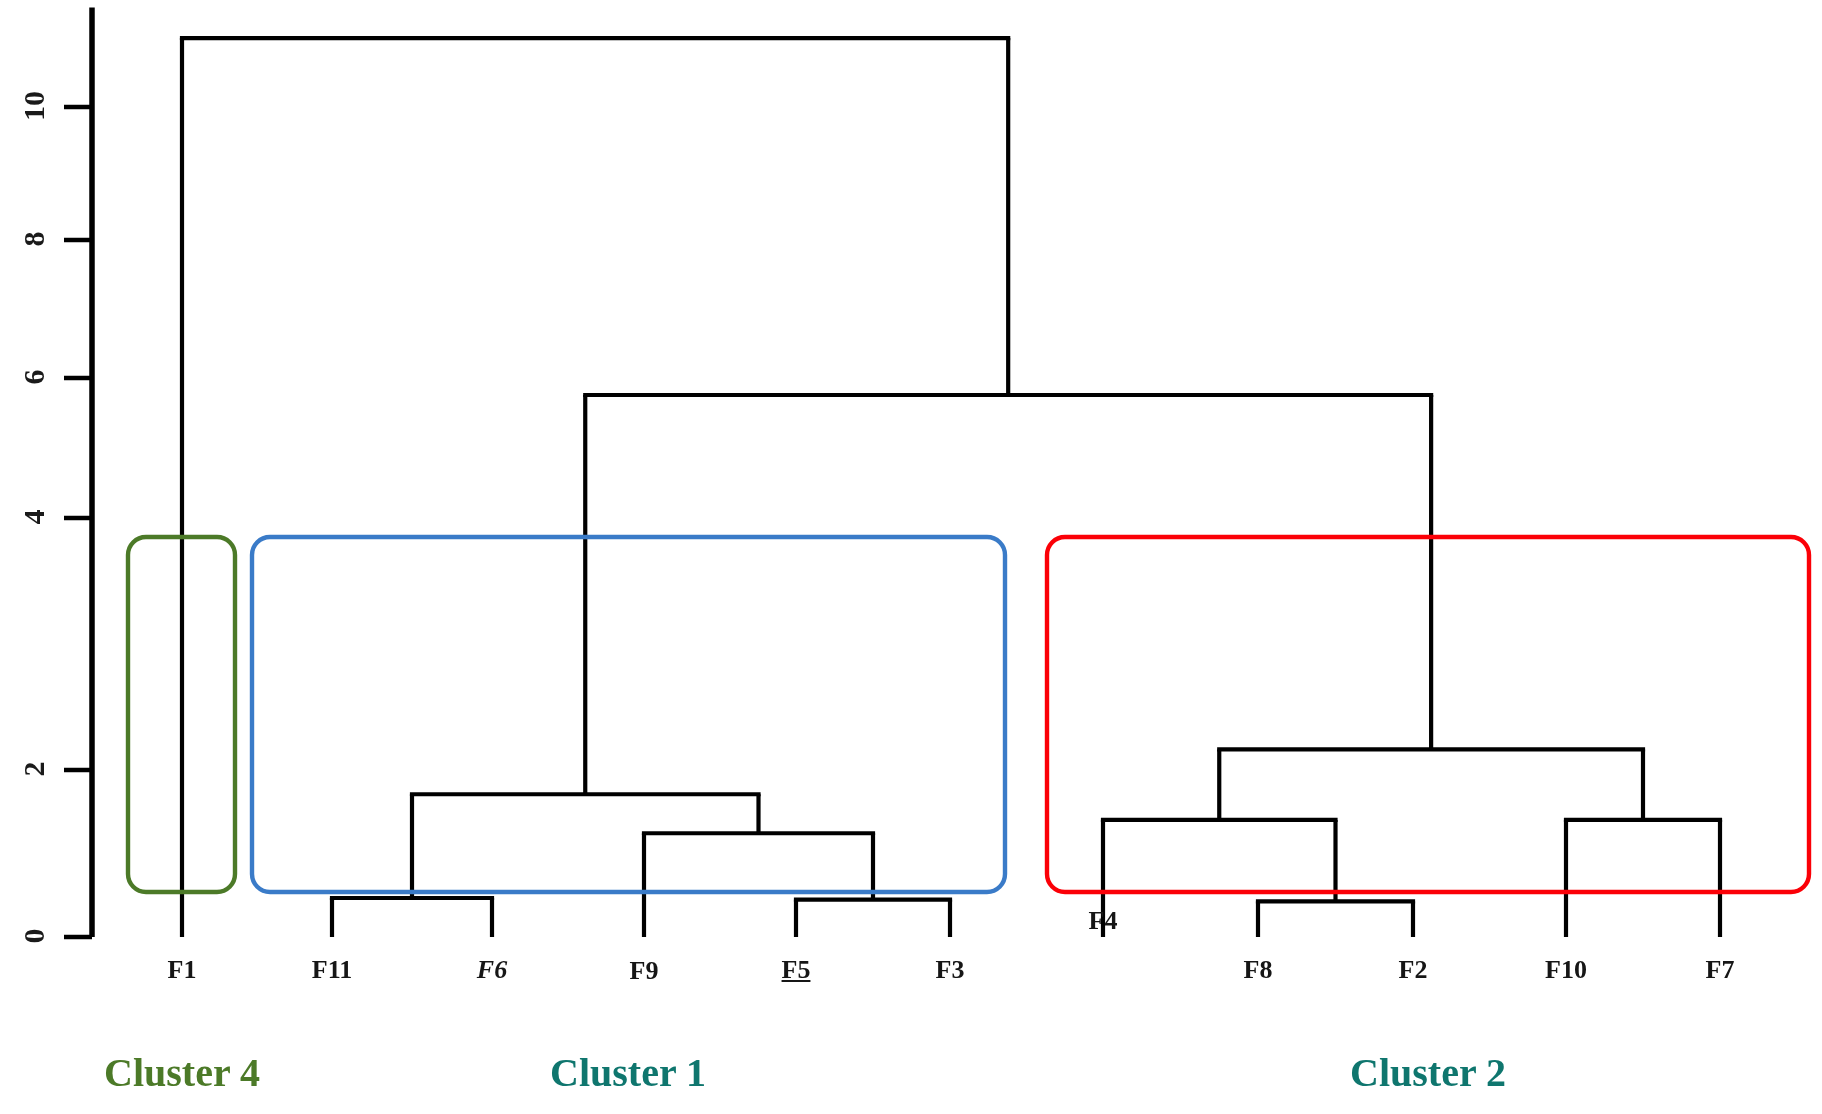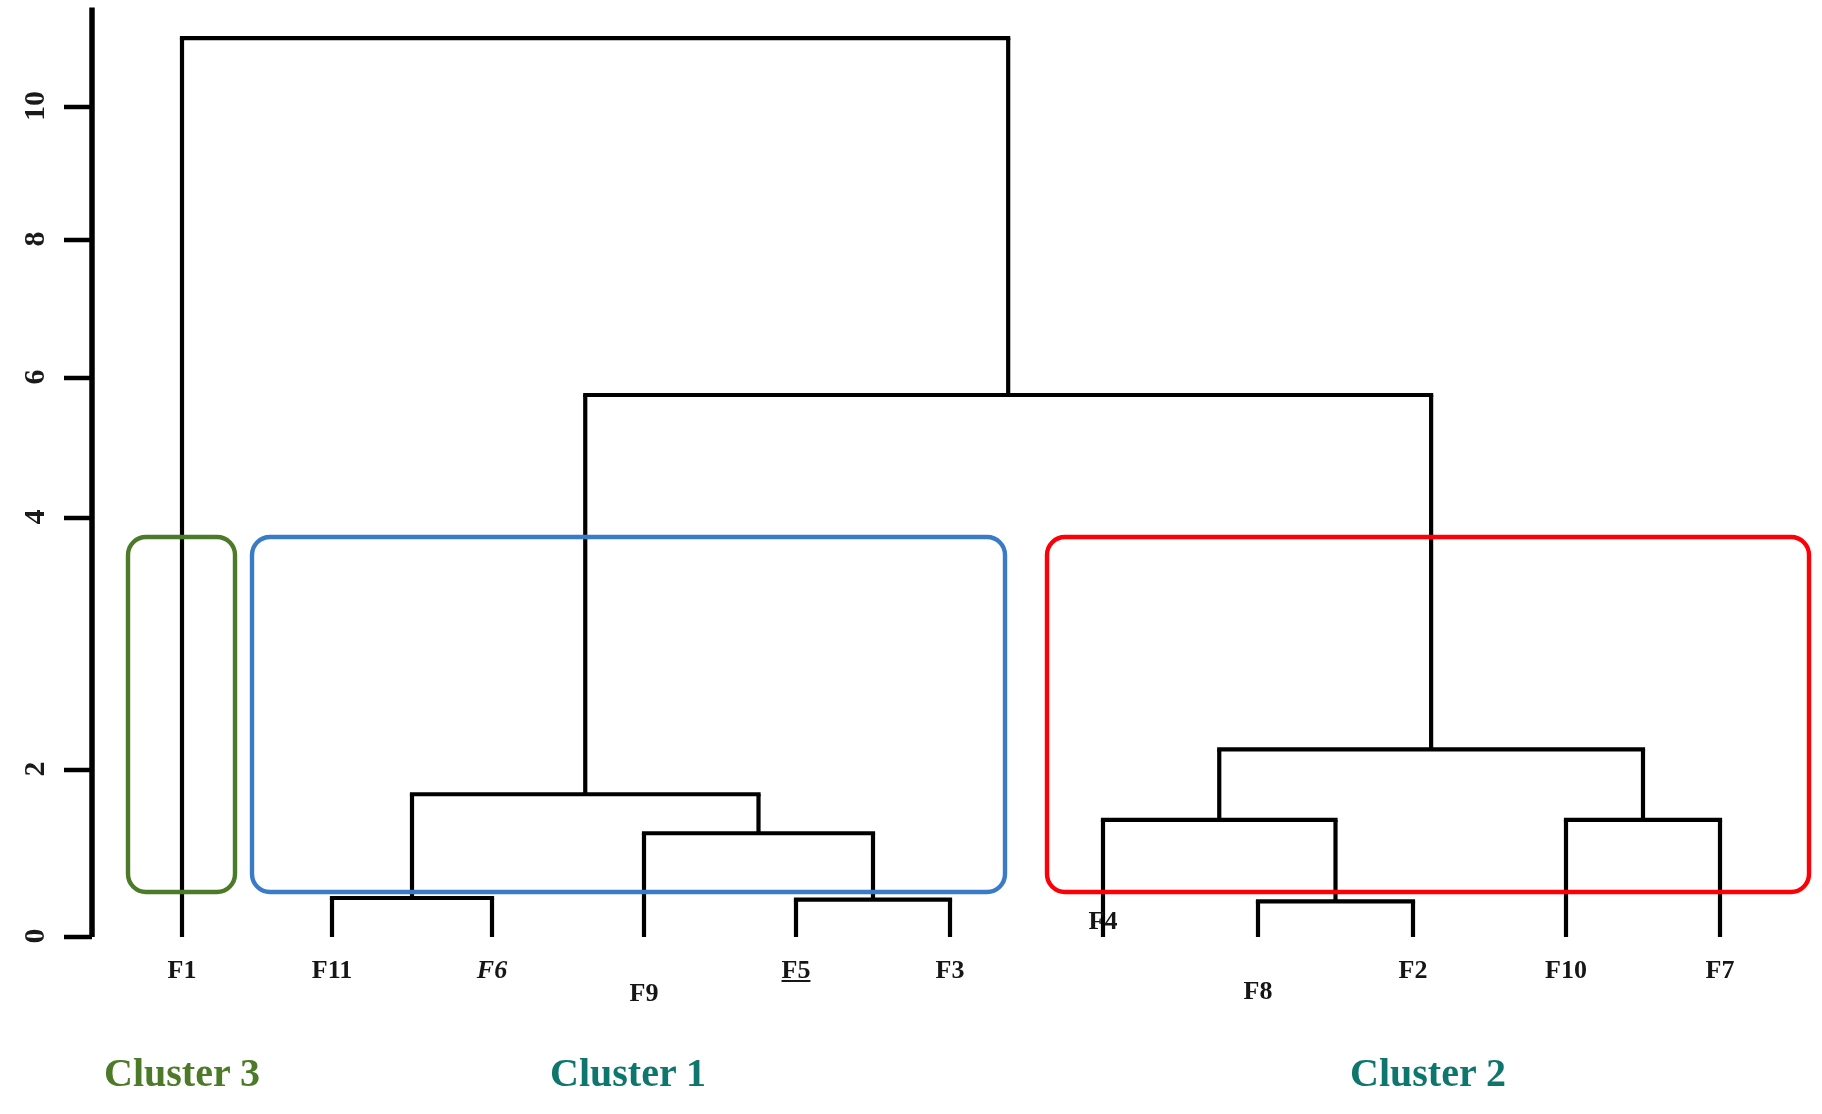--- a/index.html
+++ b/index.html
@@ -95,28 +95,28 @@
       <div class="tick-label" style="left: 14px; top: 222px; width: 40px; text-align: center; transform: rotate(-90deg);">8</div>
       <div class="tick-label" style="left: 14px; top: 360px; width: 40px; text-align: center; transform: rotate(-90deg);">6</div>
       <div class="tick-label" style="left: 14px; top: 500px; width: 40px; text-align: center; transform: rotate(-90deg);">4</div>
       <div class="tick-label" style="left: 14px; top: 752px; width: 40px; text-align: center; transform: rotate(-90deg);">2</div>
       <div class="tick-label" style="left: 14px; top: 919px; width: 40px; text-align: center; transform: rotate(-90deg);">0</div>
     </div>
   <div id="leaf-labels">
       <div class="leaf-label" style="left: 182px; top: 955px;">F1</div>
       <div class="leaf-label" style="left: 332px; top: 955px;">F11</div>
       <div class="leaf-label" style="left: 492px; top: 955px; font-style: italic;">F6</div>
-      <div class="leaf-label" style="left: 644px; top: 978px;">F9</div>
+      <div class="leaf-label" style="left: 644px; top: 956px;">F9</div>
       <div class="leaf-label" style="left: 796px; top: 955px; text-decoration: underline;">F5</div>
       <div class="leaf-label" style="left: 950px; top: 955px; font-family: Liberation Serif, serif;">F3</div>
       <div class="leaf-label" style="left: 1103px; top: 906px; font-family: Liberation Serif, serif;">F4</div>
-      <div class="leaf-label" style="left: 1258px; top: 976px; text-align: center;">F8</div>
+      <div class="leaf-label" style="left: 1258px; top: 955px; text-align: center;">F8</div>
       <div class="leaf-label" style="left: 1413px; top: 955px;">F2</div>
       <div class="leaf-label" style="left: 1566px; top: 955px;">F10</div>
       <div class="leaf-label" style="left: 1720px; top: 955px;">F7</div>
     </div>
   <div id="cluster-labels">
-      <div class="cluster-label" style="left: 182px; top: 1049px; color: rgb(76, 122, 40);">Cluster 3</div>
+      <div class="cluster-label" style="left: 182px; top: 1049px; color: rgb(76, 122, 40);">Cluster 4</div>
       <div class="cluster-label" style="left: 628px; top: 1049px; color: #0f766e;">Cluster 1</div>
       <div class="cluster-label" style="left: 1428px; top: 1049px; color: #0f766e;">Cluster 2</div>
     </div>
 
 </div>
 
 </body></html>

